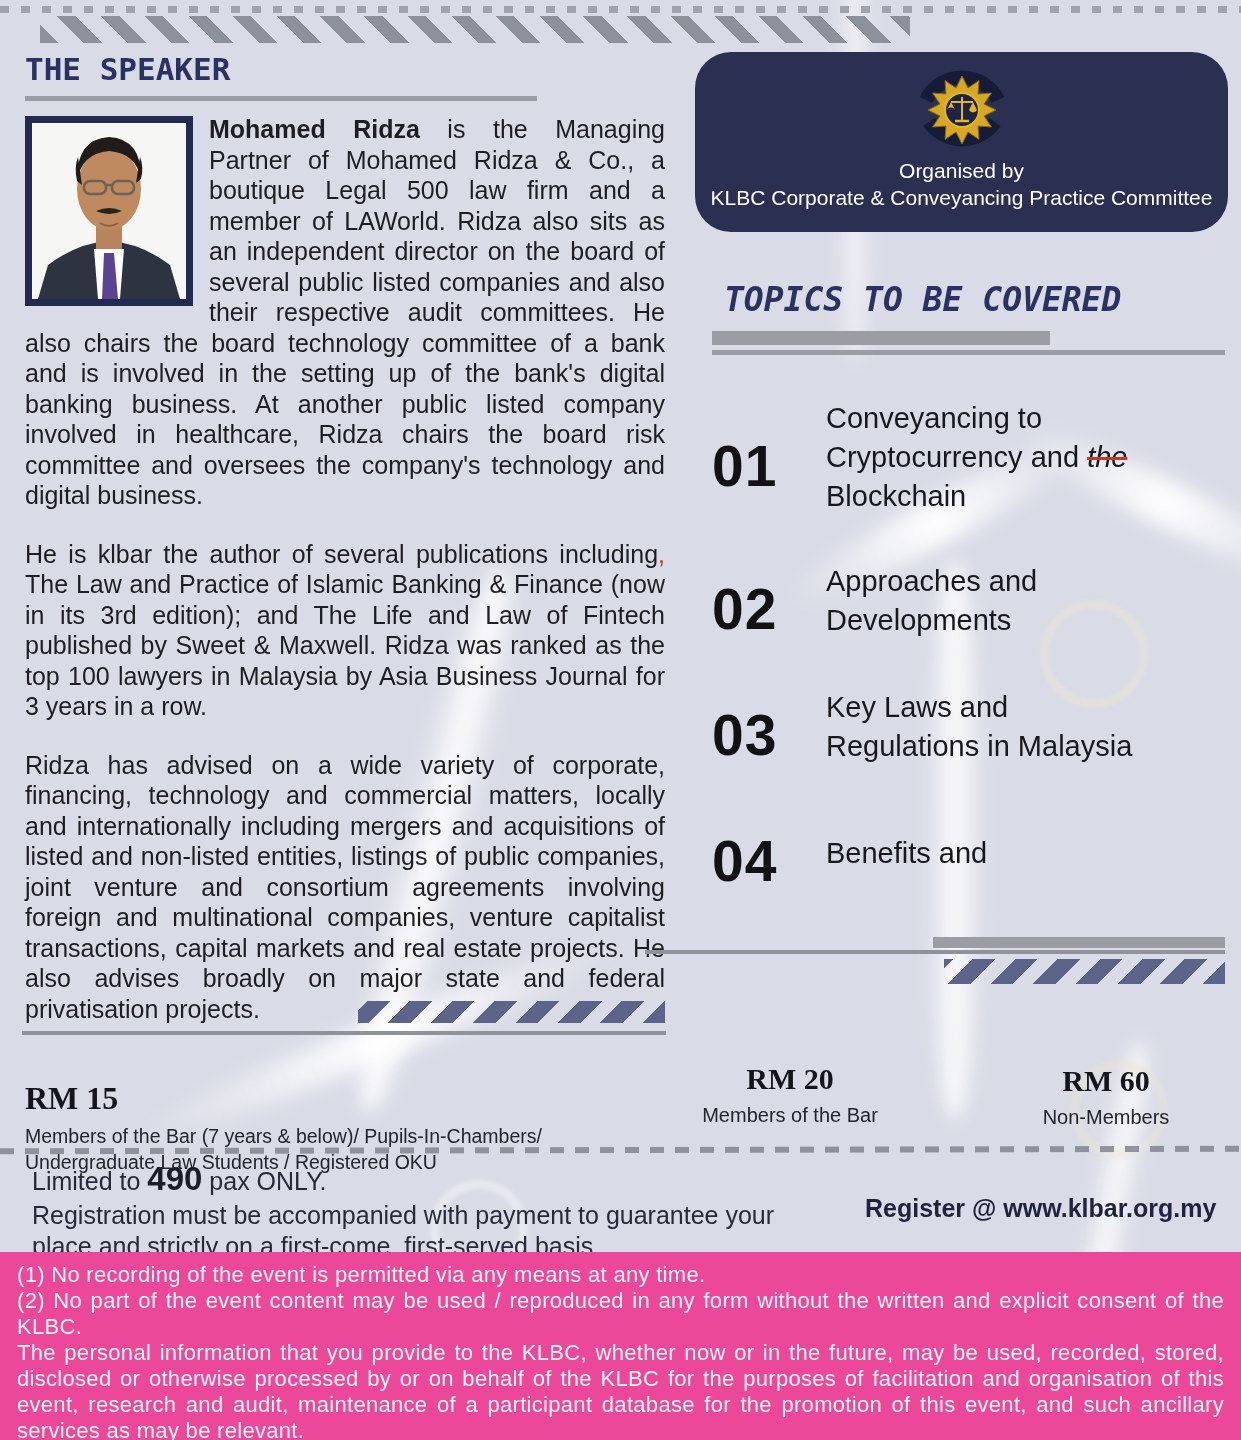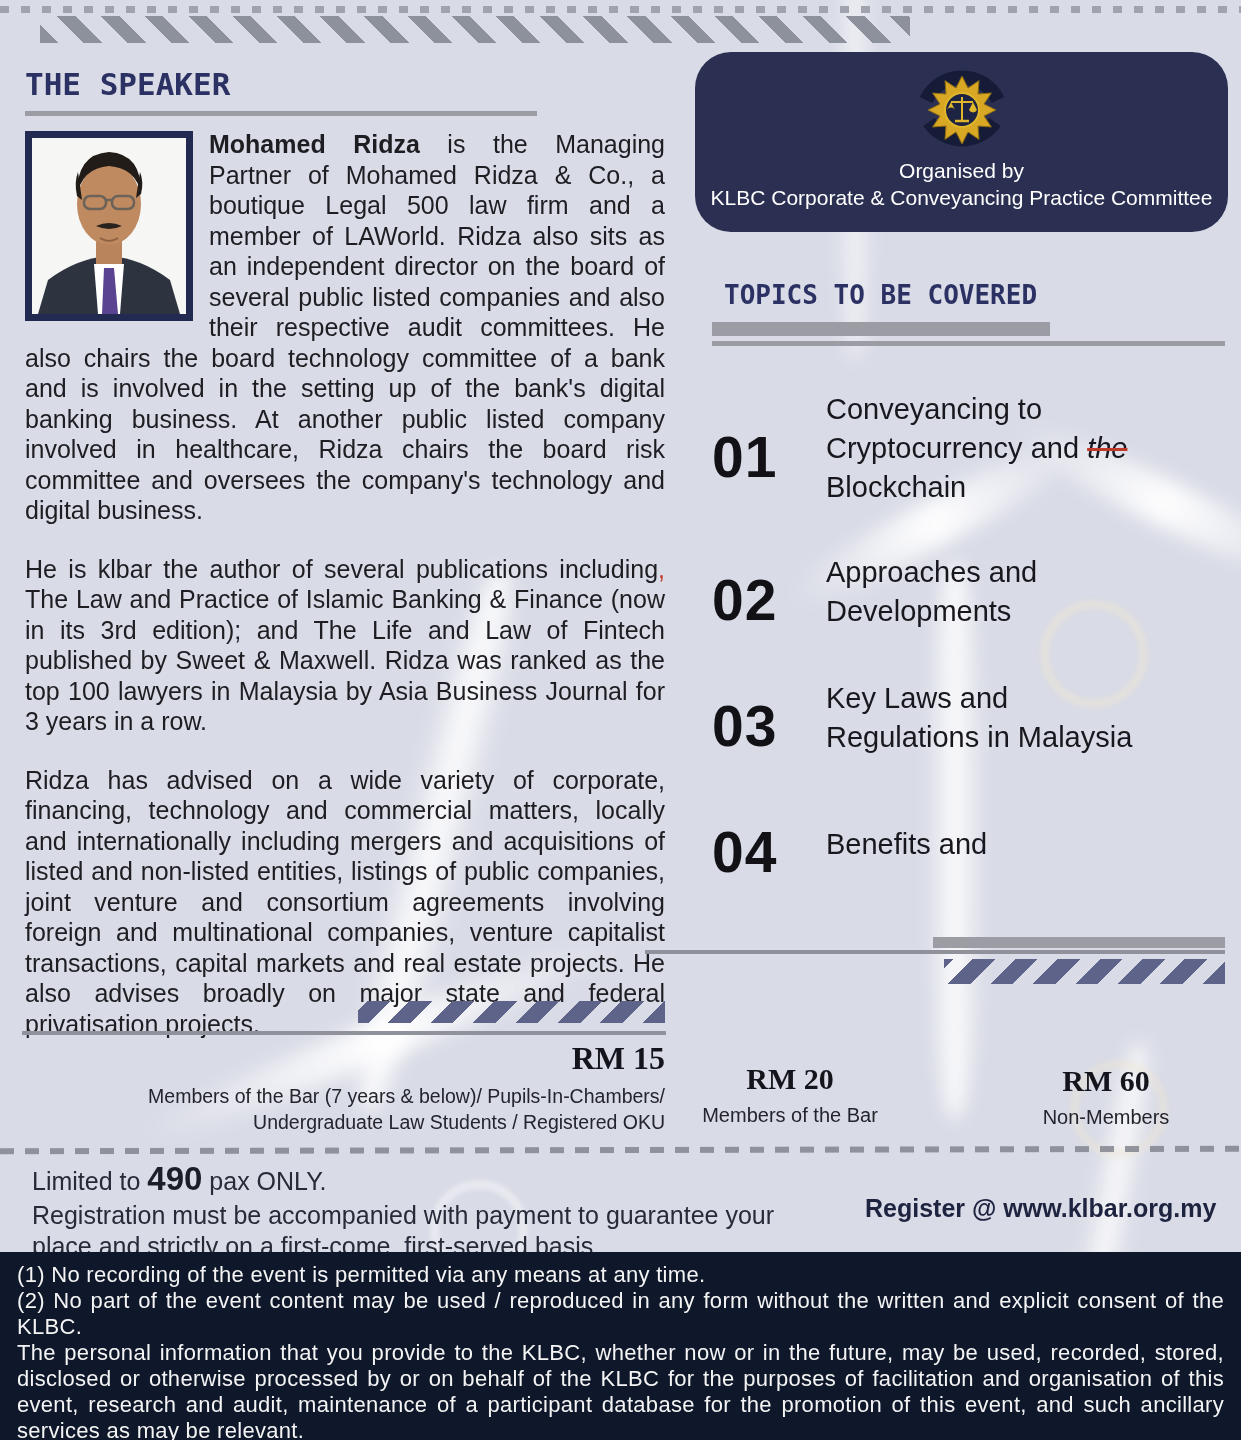--- a/index.html
+++ b/index.html
@@ -27,37 +27,37 @@
   
   .dotline{position:absolute;z-index:2;left:0;top:6px;width:1241px;height:7px;
     background:repeating-linear-gradient(90deg,#a0a3ae 0 9px,transparent 9px 21px);}
   .topstripes{position:absolute;z-index:2;left:40px;top:16px;width:870px;height:27px;
     background:repeating-linear-gradient(45deg,#8d919c 0 13px,transparent 13px 31px);}
 
   
   .digital{font-family:"DejaVu Sans Mono", monospace;font-weight:bold;color:#2c3163;letter-spacing:0;}
 
   
-  .left-col{position:absolute;z-index:2;left:25px;top:66px;width:640px;}
+  .left-col{position:absolute;z-index:2;left:25px;top:51px;width:640px;}
   .speaker-heading{font-size:31px;margin:0 0 9px 0;}
   .rule-under-heading{width:512px;height:5px;background:#9b9ca4;margin-bottom:13px;}
   .bio{font-size:25px;line-height:1.22;text-align:justify;color:#1d1d22;}
   .bio p{margin:0 0 28px 0;}
   .photo-frame{float:left;width:154px;height:176px;border:7px solid #232a52;background:#fbfbfb;
     margin:2px 16px 6px 0;}
   .bold-name{font-weight:bold;}
   .red{color:#c0392b;}
 
   .stripebar-left{position:absolute;z-index:2;left:358px;top:1001px;width:307px;height:22px;
     background:repeating-linear-gradient(-45deg,#5e6389 0 16px,transparent 16px 30px);}
   .rule-left-bottom{position:absolute;z-index:2;left:22px;top:1031px;width:644px;height:4px;background:#8f919b;}
 
   
   .amount{font-family:"Liberation Serif", serif;font-weight:bold;color:#14141c;}
-  .price-left{position:absolute;z-index:2;left:25px;top:1040px;width:640px;text-align:right;}
+  .price-left{position:absolute;z-index:2;left:25px;top:1080px;width:640px;text-align:left;}
   .price-left .amount{font-size:32px;}
   .price-desc{font-size:19.5px;line-height:1.32;color:#23242c;margin-top:7px;}
   .price-mid{position:absolute;z-index:2;left:690px;top:1062px;width:200px;text-align:center;}
   .price-mid .amount,.price-right .amount{font-size:30px;}
   .price-right{position:absolute;z-index:2;left:1000px;top:1064px;width:212px;text-align:center;}
   .price-desc-sm{font-size:20px;color:#23242c;margin-top:8px;}
 
   
   .dashline{position:absolute;z-index:2;left:0;top:1147px;width:1241px;height:6px;opacity:.85;
     background:repeating-linear-gradient(90deg,#82858f 0 14px,transparent 14px 25px);
@@ -70,36 +70,36 @@
   .register{position:absolute;z-index:2;left:865px;top:1194px;font-size:25px;font-weight:bold;color:#1e2340;}
 
   
   .org-box{position:absolute;z-index:2;left:695px;top:52px;width:533px;height:180px;
     background:#2b3052;border-radius:36px;text-align:center;color:#ffffff;}
   .org-box .logo{margin-top:14px;}
   .org-line{font-size:21px;line-height:1.28;}
 
   
   .topics{position:absolute;z-index:2;left:712px;top:280px;width:517px;}
-  .topics-heading{font-size:26px;margin:0 0 0 12px;}
+  .topics-heading{font-size:33px;margin:0 0 0 12px;font-style:italic;}
   .bar-thick{width:338px;height:14px;background:#9b9ca4;margin-top:12px;}
   .bar-thin{width:513px;height:5px;background:#9b9ca4;margin-top:5px;}
   .topic{display:flex;align-items:center;gap:28px;margin-top:44px;}
   .topic-num{font-size:57px;font-weight:800;color:#121216;min-width:86px;letter-spacing:1px;margin-top:16px;}
   .topic-text{font-size:29px;line-height:1.35;color:#17171d;}
   .struck{font-style:italic;text-decoration:line-through;text-decoration-thickness:3px;text-decoration-color:#c0392b;}
 
   
   .rule-right{position:absolute;z-index:2;left:645px;top:950px;width:580px;height:4px;background:#8f919b;}
   .bar-right-thick{position:absolute;z-index:2;left:933px;top:937px;width:292px;height:11px;background:#9b9ca4;}
   .stripebar-right{position:absolute;z-index:2;left:944px;top:959px;width:281px;height:25px;
     background:repeating-linear-gradient(-45deg,#5e6389 0 16px,transparent 16px 30px);}
 
   
-  .terms{position:absolute;z-index:3;left:0;top:1252px;width:1241px;bottom:0;background:#0f172a;
+  .terms{position:absolute;z-index:3;left:0;top:1252px;width:1241px;bottom:0;background:#ec4899;
     color:#f4f4f4;box-sizing:border-box;padding:10px 17px 6px 17px;
     font-size:22px;line-height:1.18;letter-spacing:.3px;text-align:justify;}
   .terms p{margin:0;}
 </style>
 </head>
 <body>
 
 <div class="glow g1"></div>
 <div class="glow g2"></div>
 <div class="glow g3"></div>

